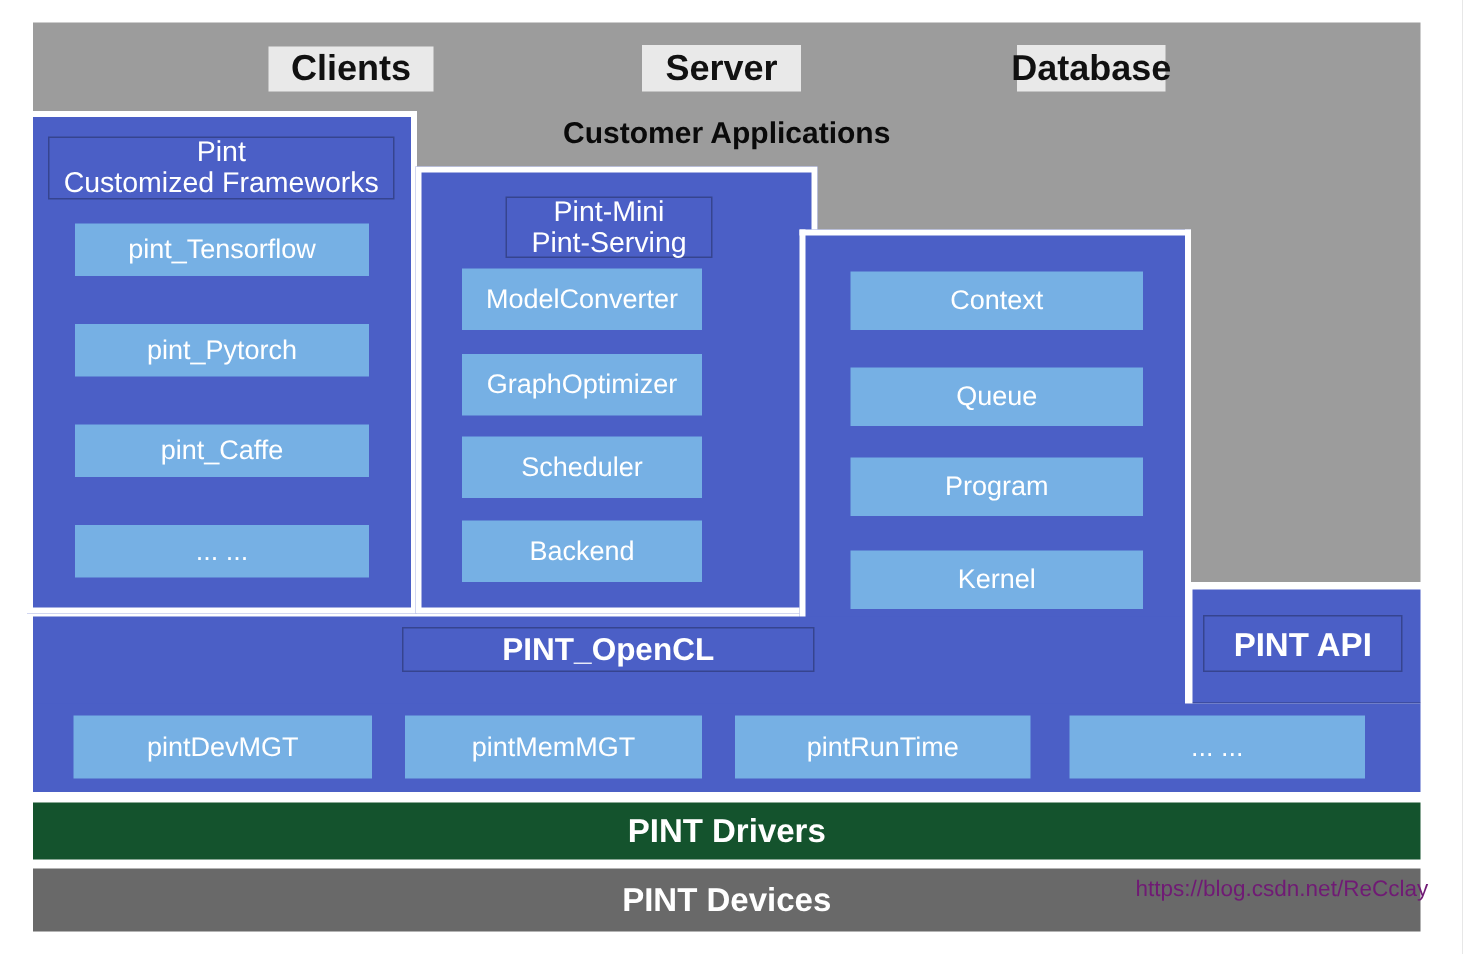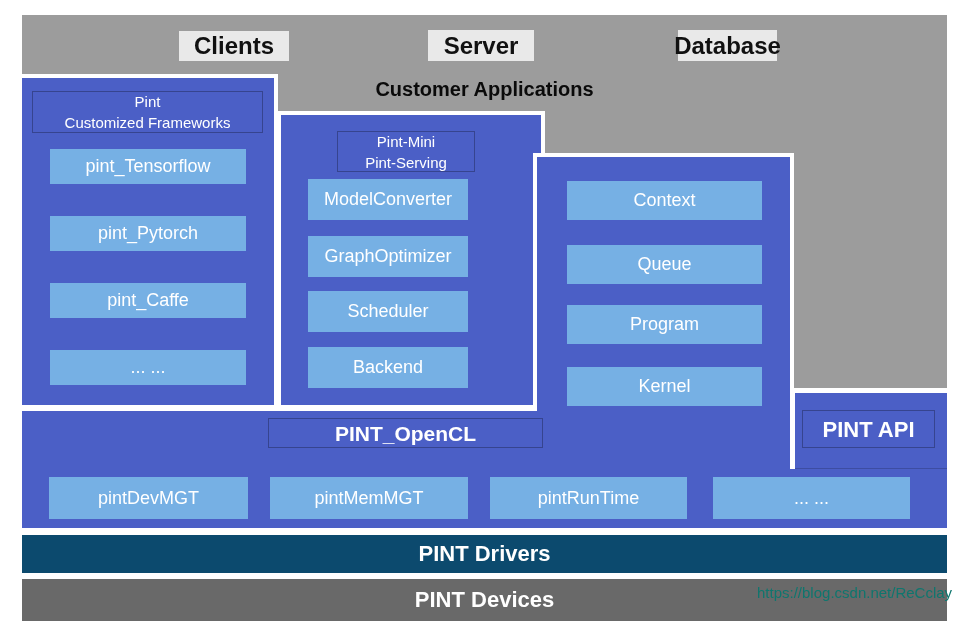--- a/index.html
+++ b/index.html
@@ -21,21 +21,21 @@
 
   
   .panel{background:#4b5fc6;border:4px solid #ffffff;}
   .panel-frameworks{left:18px;top:74px;width:260px;height:335px;}
   .panel-mini{left:277px;top:111px;width:268px;height:298px;}
   .panel-objects{left:533px;top:153px;width:261px;height:309px;border-bottom:none;}
 
   
   .ghost{border:1px solid rgba(0,0,0,0.28);color:#ffffff;
          display:flex;flex-direction:column;align-items:center;justify-content:center;
-         font-size:15px;line-height:21px;text-align:center;}
+         font-size:19px;line-height:21px;text-align:center;}
 
   .gh-frameworks{left:10px;top:13px;width:231px;height:42px;}
   .gh-mini{left:56px;top:16px;width:138px;height:41px;}
   .gh-opencl{left:246px;top:7px;width:275px;height:30px;font-size:21px;font-weight:700;}
   .gh-api{left:7px;top:17px;width:133px;height:38px;font-size:22px;font-weight:700;}
 
   
   .chip{background:#76b0e4;color:#ffffff;font-size:18px;font-weight:400;
         display:flex;align-items:center;justify-content:center;}
   .fw-item{left:28px;width:196px;height:35px;}
@@ -47,24 +47,24 @@
   .api-box{left:795px;top:393px;width:152px;height:76px;background:#4b5fc6;
            border-bottom:1px solid rgba(0,0,0,0.18);}
 
   
   .row4{left:22px;top:469px;width:925px;height:59px;background:#4b5fc6;}
   .row4 .chip{top:8px;height:42px;}
 
   
   .bar{left:22px;width:925px;color:#ffffff;font-weight:700;font-size:22px;
        display:flex;align-items:center;justify-content:center;}
-  .bar-drivers{top:535px;height:38px;background:#0c4a6e;}
+  .bar-drivers{top:535px;height:38px;background:#14532d;}
   .bar-devices{top:579px;height:42px;background:#696969;}
 
-  .watermark{left:757px;top:584px;color:#0f766e;font-size:15px;z-index:5;}
+  .watermark{left:757px;top:584px;color:#701a75;font-size:15px;z-index:5;}
 </style>
 </head>
 <body>
 
 <div class="abs gray-panel"></div>
 
 <div class="abs toplabel lbl-clients">Clients</div>
 <div class="abs toplabel lbl-server">Server</div>
 <div class="abs toplabel lbl-database">Database</div>
 <div class="abs caption">Customer Applications</div>

